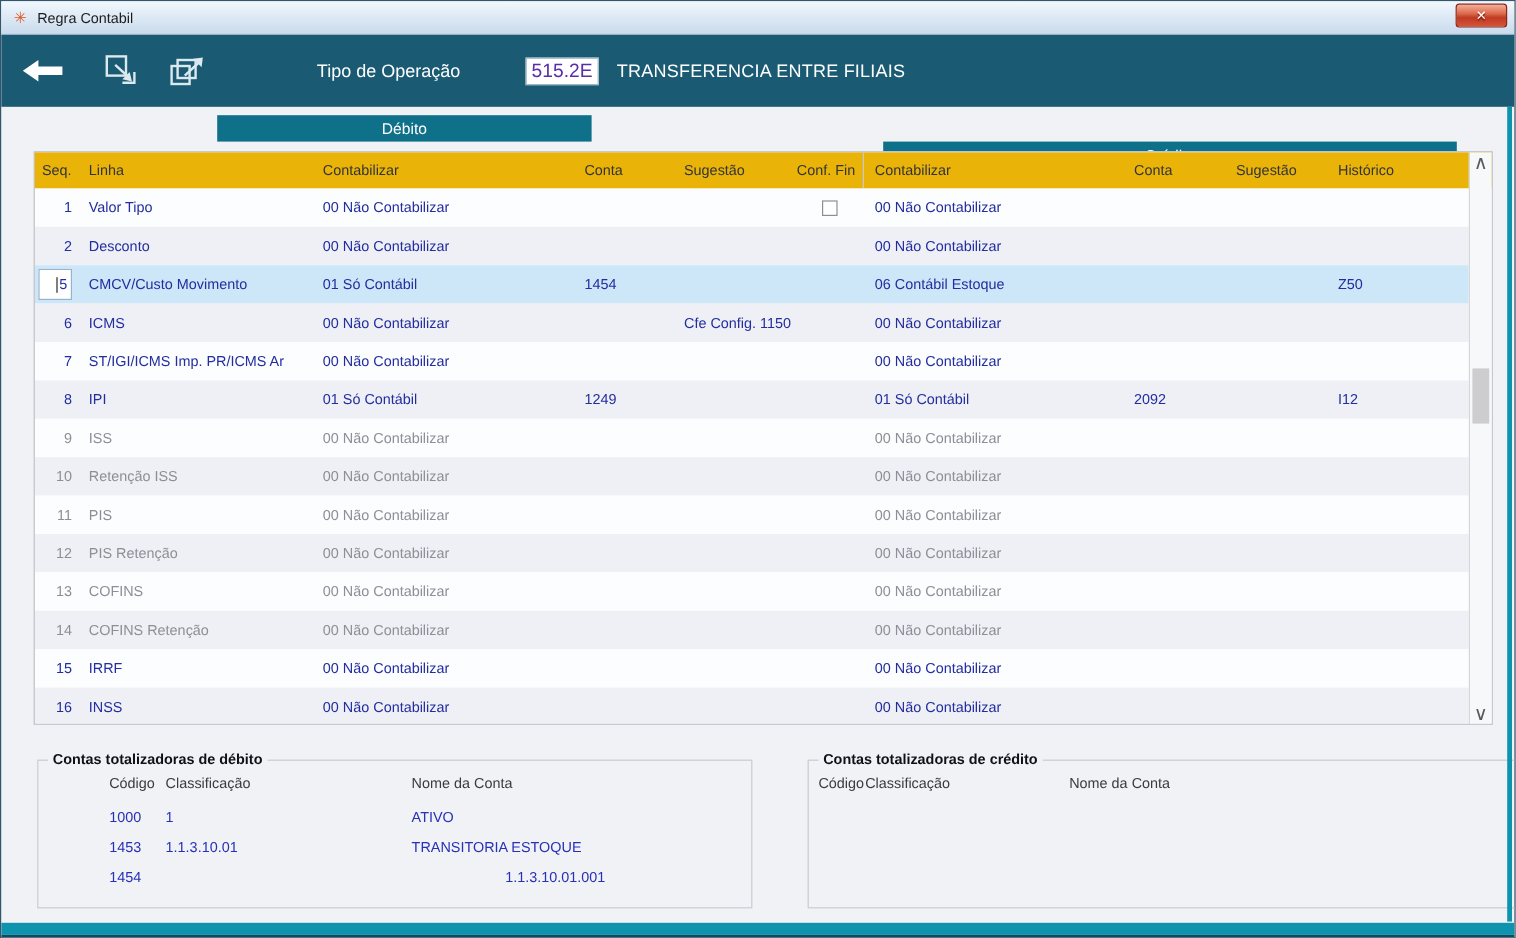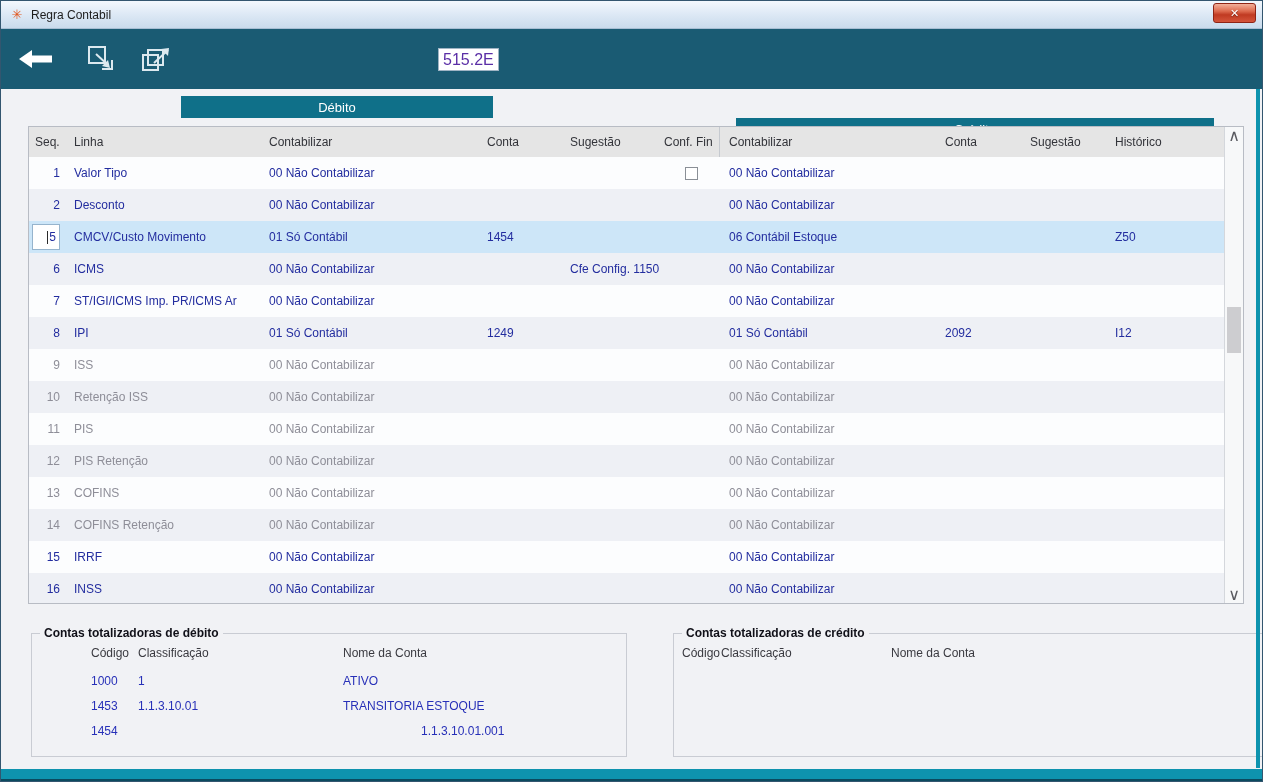--- a/index.html
+++ b/index.html
@@ -37,21 +37,21 @@
   
   .bar { position:absolute; top:95px; height:22px; background:#0f7089; color:#fff;
     font-size:13px; display:flex; align-items:center; justify-content:center; }
   .bar-debit  { left:180px; width:312px; }
   .bar-credit { left:735px; width:478px;margin-top:22px; }
 
   
   .grid { position:absolute; top:125px; left:27px; width:1216px; height:478px;
     background:#fff; border:1px solid #b8bcc4; }
   .grid-header { display:flex; height:30px; align-items:center; font-size:12px; color:#33343a;
-    background:#e5e5e5; }
+    background:#eab308; }
   .grid-body { position:absolute; top:30px; left:0; right:19px; bottom:0; overflow:hidden; }
   .grid-header { padding-right:19px; }
   .trow { display:flex; height:32px; align-items:center; font-size:12px; color:#232d9f;
     background:#fcfdfe; cursor:default; }
   .trow.alt { background:#eef0f5; }
   .trow.sel { background:#cde6f8; }
   .trow.dis { color:#8e8e98; }
   .tcell { overflow:hidden; white-space:nowrap; flex:0 0 auto; }
   .c-seq   { width:37px;  text-align:right; padding-right:6px; }
   .c-linha { width:199px; padding-left:8px; }
@@ -127,21 +127,23 @@
       </g>
     </svg>
     <svg class="tb-icon2" viewBox="0 0 32 28" fill="none" stroke="#dce9ef" stroke-width="2">
       <g>
         <rect x="2" y="10" width="15" height="15"></rect>
         <rect x="7" y="5" width="15" height="15"></rect>
         <path d="M13 18 L27 5"></path>
         <polygon points="28,3 27,11 20,4" fill="#dce9ef" stroke="none"></polygon>
       </g>
     </svg>
+    <span class="tb-oplabel">Tipo de Operação</span>
     <input class="tb-opcode" readonly="" value="515.2E" style="">
+    <span class="tb-opname">TRANSFERENCIA ENTRE FILIAIS</span>
   </div>
 
   <div class="bar bar-debit">
     <span>Débito</span>
   </div>
   <div class="bar bar-credit">
     <span>Crédito</span>
   </div>
 
   <div class="grid">

